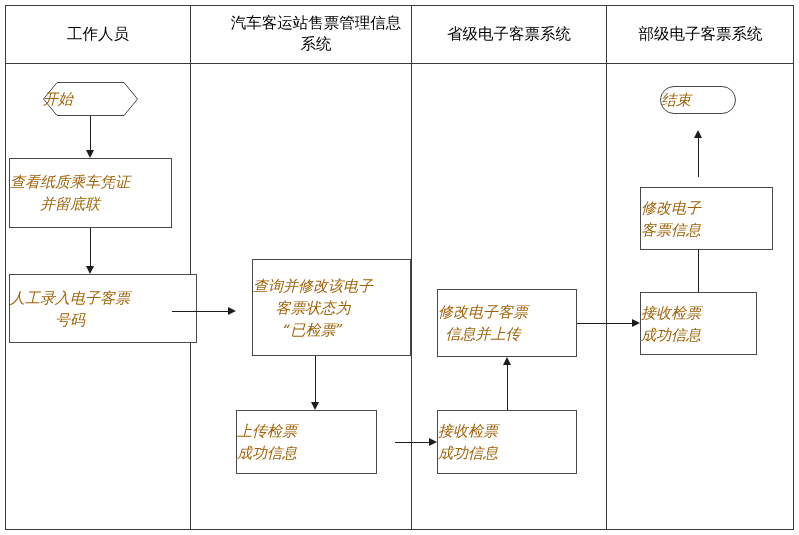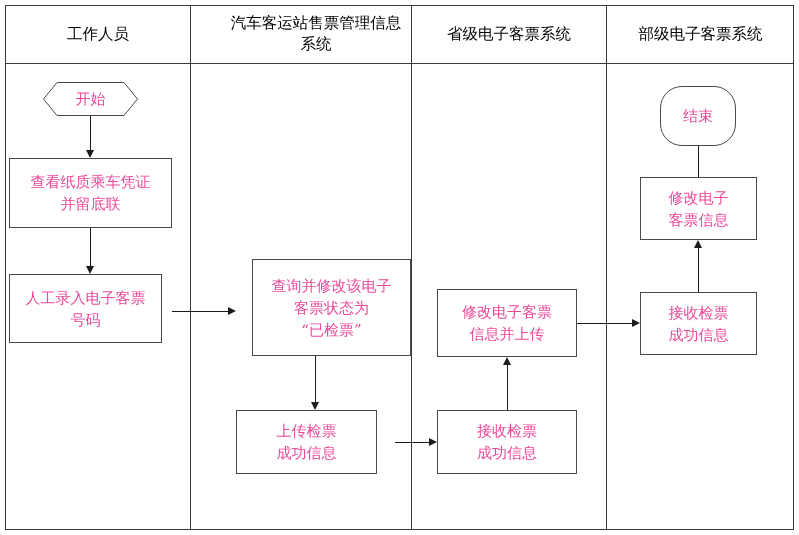--- a/index.html
+++ b/index.html
@@ -55,26 +55,26 @@
     padding: 0 22px;
     box-sizing: border-box;
     font-family: "DejaVu Serif", "Liberation Serif", serif;
   }
   
   .node {
     position: absolute;
     box-sizing: border-box;
     display: flex;
     align-items: center;
-    justify-content: center;
     text-align: center;
-    color: #ec4899;
+    color: #a16207;
     font-size: 15px;
     line-height: 22px;
     font-family: "DejaVu Serif", "Liberation Serif", serif;
+    font-style: italic;
   }
   .node.process {
     border: 1px solid #4a4a4a;
     background: #ffffff;
   }
   .node.terminator {
     border: 1px solid #4a4a4a;
     background: #ffffff;
     border-radius: 22px;
   }
@@ -144,21 +144,21 @@
   <div class="conn v" style="left:90px; top:116px; height:34px;"></div>
   <div class="arrow down" style="left:86px; top:150px;"></div>
 
   <div class="node process" style="left:9px; top:158px; width:163px; height:70px;">
     <span>查看纸质乘车凭证<br>并留底联</span>
   </div>
 
   <div class="conn v" style="left:90px; top:228px; height:38px;"></div>
   <div class="arrow down" style="left:86px; top:266px;"></div>
 
-  <div class="node process" style="left:9px; top:274px; width:153px; height:69px;">
+  <div class="node process" style="left:9px; top:274px; width:188px; height:69px;">
     <span>人工录入电子客票<br>号码</span>
   </div>
 
   <div class="conn h" style="left:172px; top:311px; width:56px;"></div>
   <div class="arrow right" style="left:228px; top:307px;"></div>
 
   <div class="node process" style="left:252px; top:259px; width:159px; height:97px;">
     <span>查询并修改该电子<br>客票状态为<br>“已检票”</span>
   </div>
 
@@ -186,24 +186,24 @@
   <div class="conn h" style="left:577px; top:323px; width:55px;"></div>
   <div class="arrow right" style="left:632px; top:319px;"></div>
 
   <div class="node process" style="left:640px; top:292px; width:117px; height:63px;">
     <span>接收检票<br>成功信息</span>
   </div>
 
   <div class="conn v" style="left:698px; top:248px; height:44px;"></div>
   <div class="arrow up" style="left:694px; top:240px;"></div>
 
-  <div class="node process" style="left:640px; top:177px; width:117px; height:63px;">
+  <div class="node process" style="left:640px; top:187px; width:133px; height:63px;">
     <span>修改电子<br>客票信息</span>
   </div>
 
   <div class="conn v" style="left:698px; top:138px; height:39px;"></div>
   <div class="arrow up" style="left:694px; top:130px;"></div>
 
-  <div class="node terminator" style="left:660px; top:86px; width:76px; height:60px;">
+  <div class="node terminator" style="left:660px; top:86px; width:76px; height:28px;">
     <span>结束</span>
   </div>
 
 </div>
 
 </body></html>

